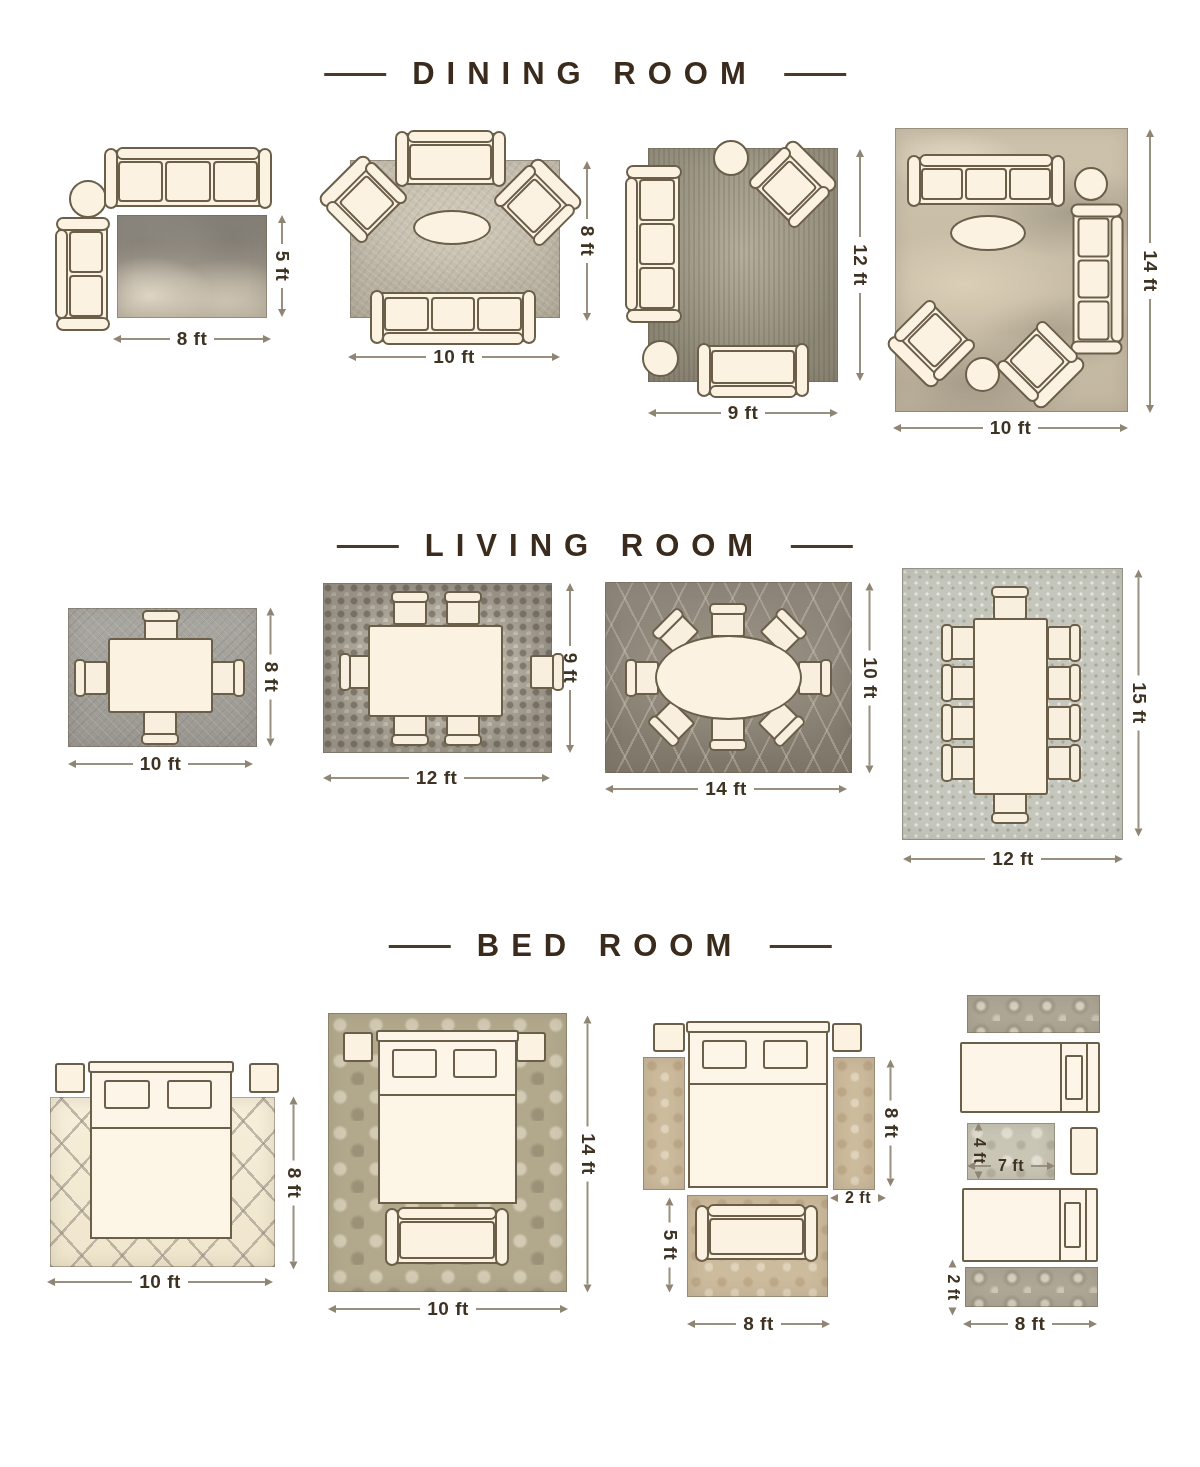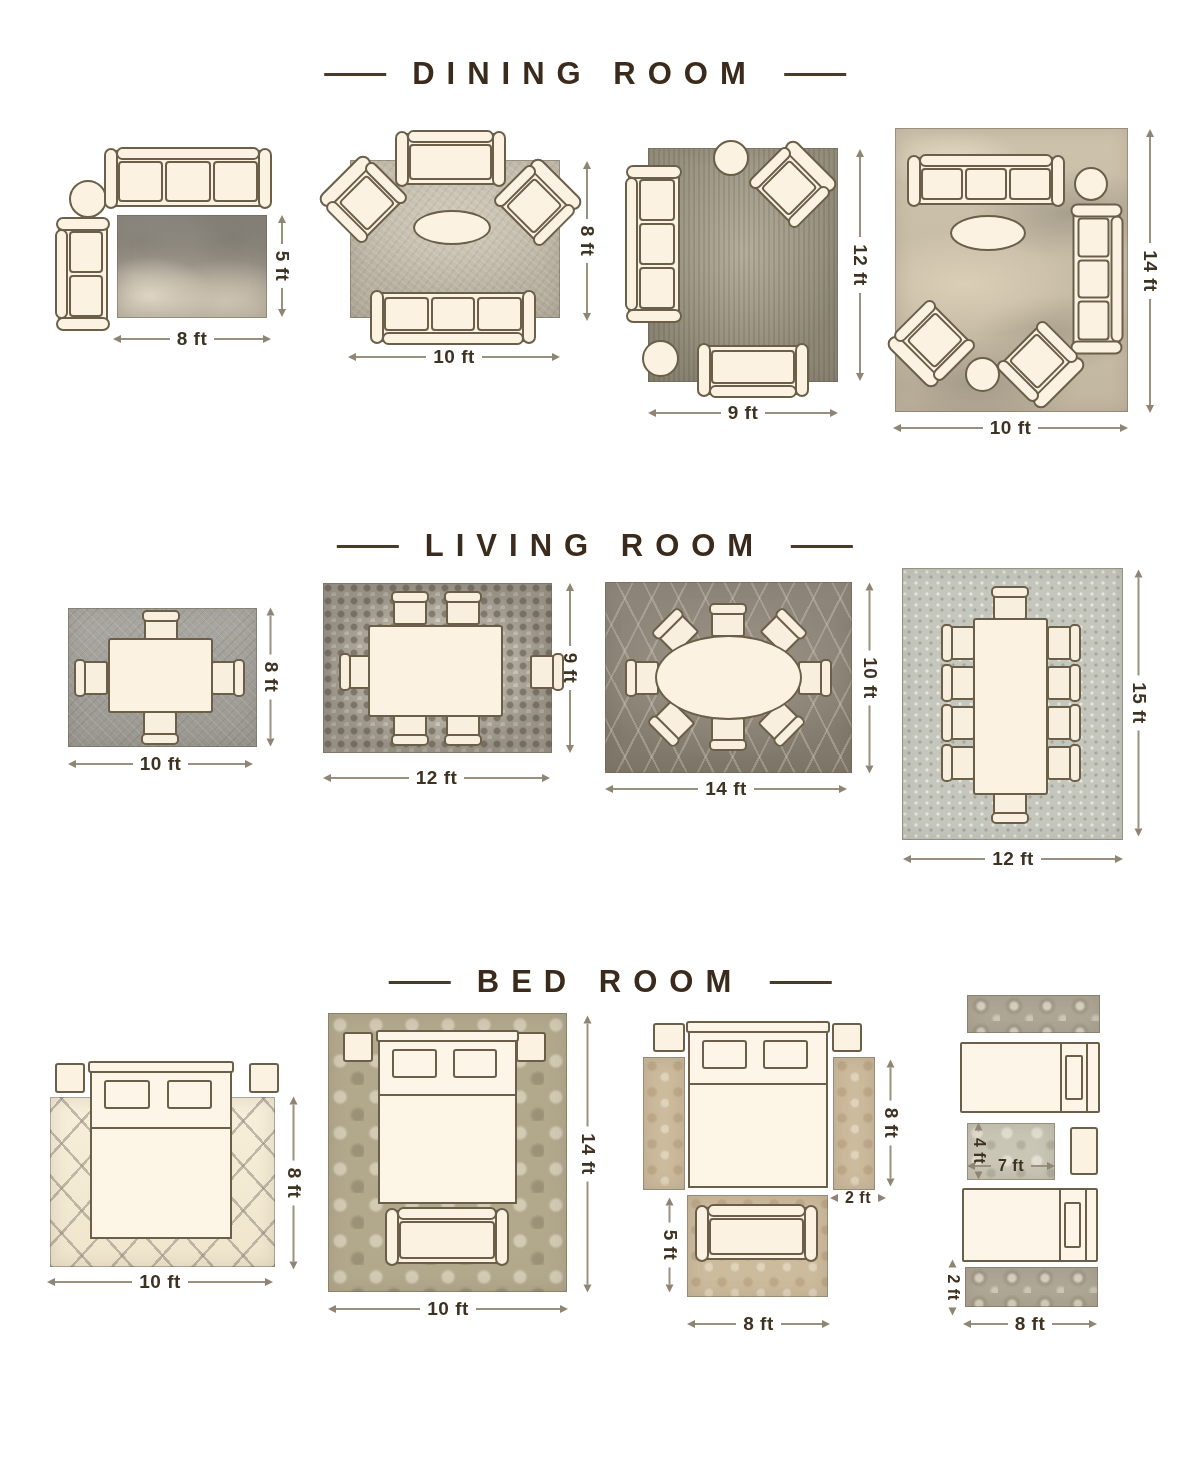--- a/index.html
+++ b/index.html
@@ -325,21 +325,21 @@
         <span class="lbl">12 ft</span>
         <i class="ln"></i>
       </div>
     <div class="dim v" style="left:108px;top:125px;width:267px">
         <i class="ln"></i>
         <span class="lbl">15 ft</span>
         <i class="ln"></i>
       </div>
   </div>
 
-  <div class="section-title" style="left:610px;top:964px">
+  <div class="section-title" style="left:610px;top:928px">
     <i class="rule"></i>
     <span>BED ROOM</span>
     <i class="rule"></i>
   </div>
 
   <div class="diagram" style="left:42px;top:1052px;width:290px;height:265px">
     <div class="rug rug-br1" style="left:8px;top:45px;width:225px;height:170px"></div>
     <div class="furn" style="left:13px;top:11px;width:30px;height:30px"></div>
     <div class="furn" style="left:207px;top:11px;width:30px;height:30px"></div>
     <div class="bed" style="left:48px;top:11px;width:142px;height:176px">

